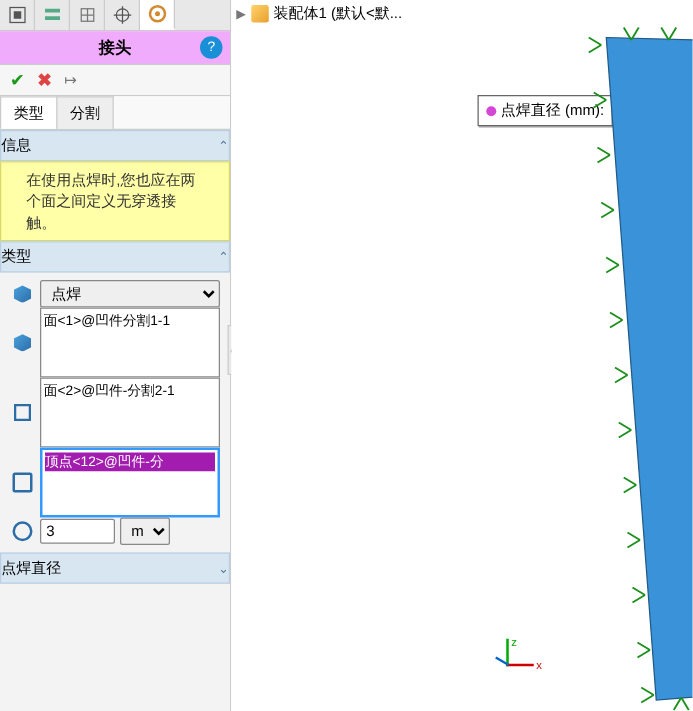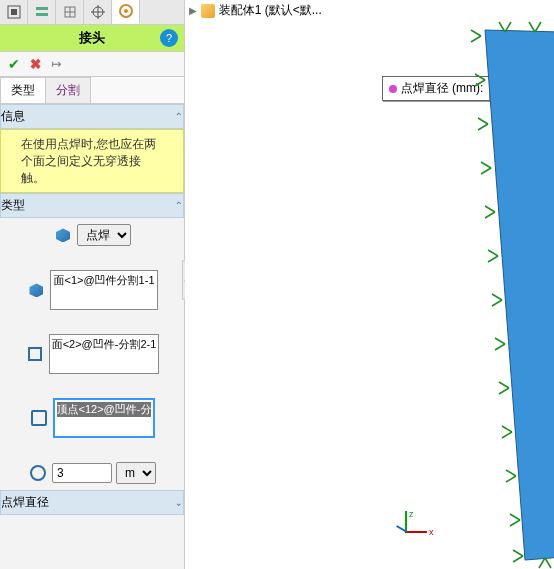--- a/index.html
+++ b/index.html
@@ -1,46 +1,46 @@
 <!DOCTYPE html>
 <html><head>
 <meta charset="utf-8">
 <style>
   * { box-sizing: border-box; font-family: "Microsoft YaHei", Arial, sans-serif; }
   body { margin: 0; width: 554px; height: 569px; background: #fff; display: flex; overflow: hidden; }
   .sidebar { width: 185px; background: #f3f3f3; border-right: 1px solid #ccc; display: flex; flex-direction: column; font-size: 12px; }
   .tabstrip { display: flex; gap: 0; background: #e8e8e8; border-bottom: 1px solid #ccc; }
   .tabstrip .tab { width: 28px; height: 24px; display: flex; align-items: center; justify-content: center; border-right: 1px solid #ccc; cursor: pointer; }
   .tab.active { background: #fff; border-bottom: 2px solid #fff; }
-  .title-row { display: flex; align-items: center; justify-content: center; position: relative; padding: 4px 0; background: #bef264; border-bottom: 1px solid #ccc; }
+  .title-row { display: flex; align-items: center; justify-content: center; position: relative; padding: 4px 0; background: #f0abfc; border-bottom: 1px solid #ccc; }
   .title-row .title { font-size: 13px; font-weight: bold; }
   .title-row .help { position: absolute; right: 6px; width: 18px; height: 18px; border-radius: 50%; background: #198fd8; color: #fff; display: flex; align-items: center; justify-content: center; font-size: 11px; cursor: pointer; }
   .action-row { display: flex; align-items: center; gap: 10px; padding: 4px 8px; border-bottom: 1px solid #ccc; background: #f6f6f6; }
   .ok { color: #1a9a1a; font-size: 14px; cursor: pointer; }
   .cancel { color: #d44; font-size: 14px; font-weight: bold; cursor: pointer; }
   .pin { color: #777; font-size: 12px; cursor: pointer; }
   .subtabs { display: flex; border-bottom: 1px solid #ccc; background: #f9f9f9; }
   .subtab { padding: 4px 10px; border: 1px solid #ccc; border-bottom: none; margin-right: -1px; background: #fff; cursor: pointer; font-size: 12px; }
-  .subtab.inactive { background: #eee; color: #701a75; }
+  .subtab.inactive { background: #eee; color: #000000; }
   .section-head { background: #d8e6f2; border: 1px solid #b9cfe3; padding: 3px 0; display: flex; justify-content: space-between; align-items: center; font-size: 12px; cursor: pointer; }
   .chev { color: #5277a0; font-size: 10px; }
   .info-body { background: #ffffa8; border: 1px solid #d9d96a; padding: 6px 20px; font-size: 12px; line-height: 1.4; color: #333; }
-  .type-body { padding: 6px 8px; display: flex; flex-direction: column; gap: 24px; align-items: center; }
+  .type-body { padding: 6px 8px; display: flex; flex-direction: column; gap: 0; }
   .sel-row { display: flex; align-items: center; gap: 4px; }
   .ico { width: 20px; height: 20px; display: flex; align-items: center; justify-content: center; }
   .ico.cube::before { content: ""; width: 14px; height: 14px; background: linear-gradient(135deg,#4aa3df,#2c6da8); clip-path: polygon(50% 0,100% 25%,100% 75%,50% 100%,0 75%,0 25%); }
   .ico.cubeo::before { content: ""; width: 14px; height: 14px; box-shadow: 0 0 0 2px #2c6da8 inset; }
   .ico.cubep::before { content: ""; width: 12px; height: 12px; border: 2px solid #2c6da8; border-radius: 2px; }
   .ico.diam::before { content:""; width:12px; height:12px; border:2px solid #2c6da8; border-radius:50%; }
   select, input[type=text] { font-size: 12px; border: 1px solid #888; border-radius: 2px; padding: 2px 4px; }
   .widesel { flex: 1; }
-  .listbox { flex: 1; height: 40px; border: 1px solid #888; background: #fff; padding: 2px; overflow: hidden; }
+  .listbox { flex: 1; height: 56px; border: 1px solid #888; background: #fff; padding: 2px; overflow: hidden; }
   .listbox.sel { border: 2px solid #3399ff; }
   .listbox .item { font-size: 11px; white-space: nowrap; }
-  .listbox .item.selected { background: #737373; color: #fff; }
+  .listbox .item.selected { background: #a21caf; color: #fff; }
   .diam-row { display: flex; align-items: center; gap: 4px; }
   .diam-input { width: 60px; }
   .unitsel { width: 40px; }
   .divider-tab { position: absolute; left: 182px; top: 260px; width: 10px; height: 40px; background: #e8e8e8; border: 1px solid #ccc; border-radius: 0 4px 4px 0; display:flex; align-items:center; justify-content:center; font-size:9px; color:#666; cursor:pointer;}
   .viewport { flex: 1; position: relative; background: #fff; }
   .crumb { position: absolute; left: 4px; top: 2px; display: flex; align-items: center; gap: 4px; font-size: 12px; }
   .crumb .arrow{ color:#777; font-size:10px;}
   .crumb .mico{ width:14px;height:14px;background:linear-gradient(135deg,#ffd36b,#e8a02f);border-radius:2px;}
   .crumb .txt{ color:#000000;}
   .callout { position: absolute; top: 76px; right: 36px; display: flex; background: #fff; border: 1px solid #666; box-shadow: 1px 1px 0 #999; }

